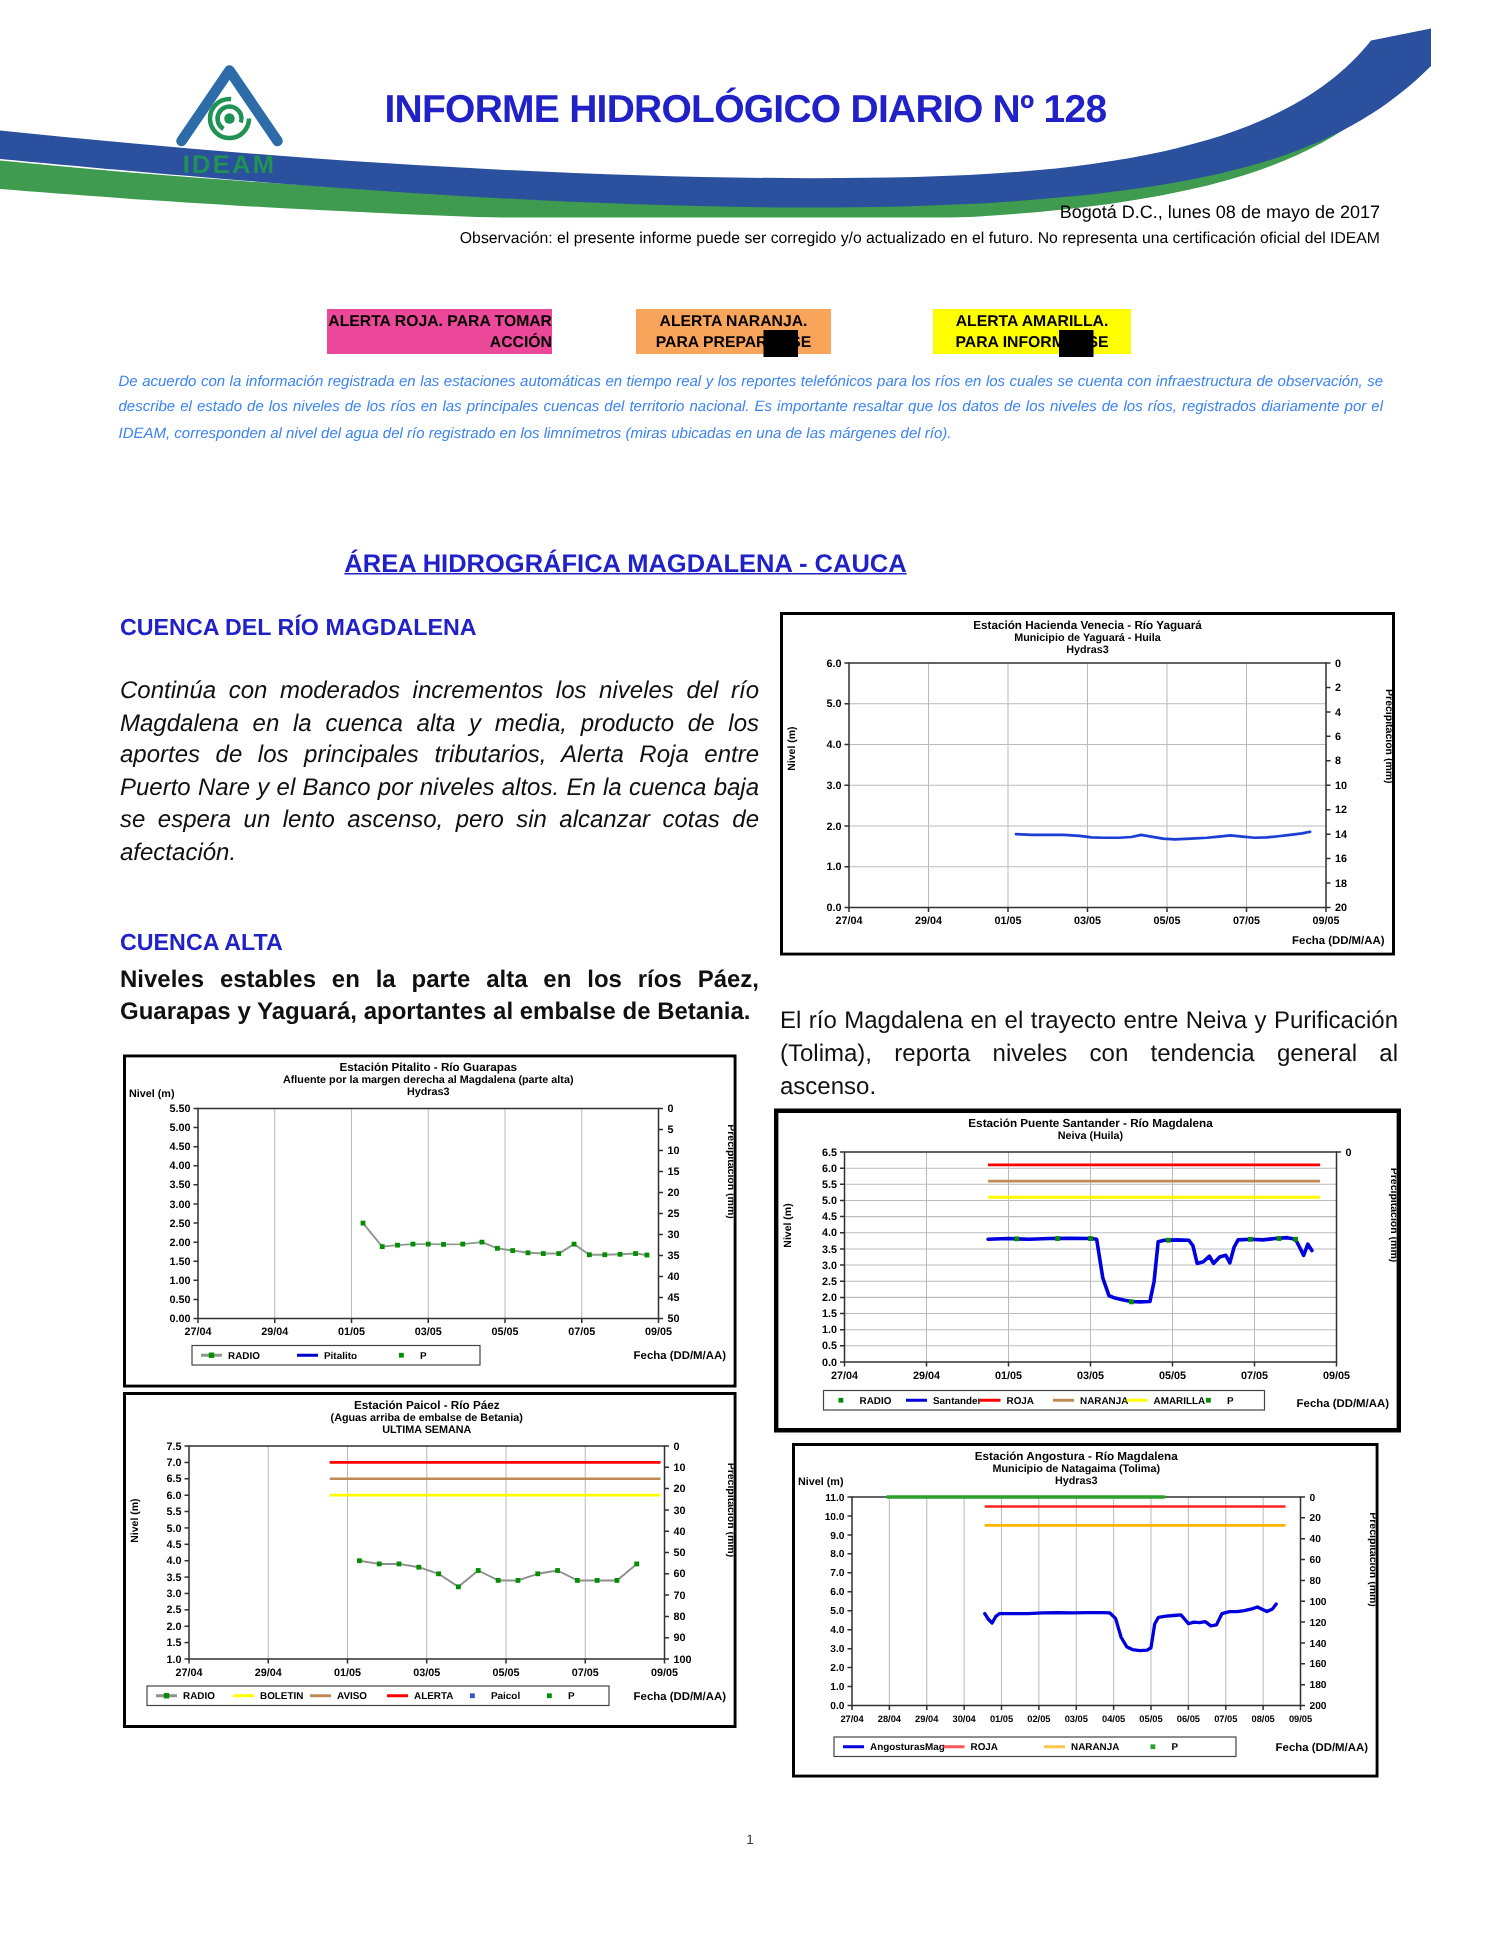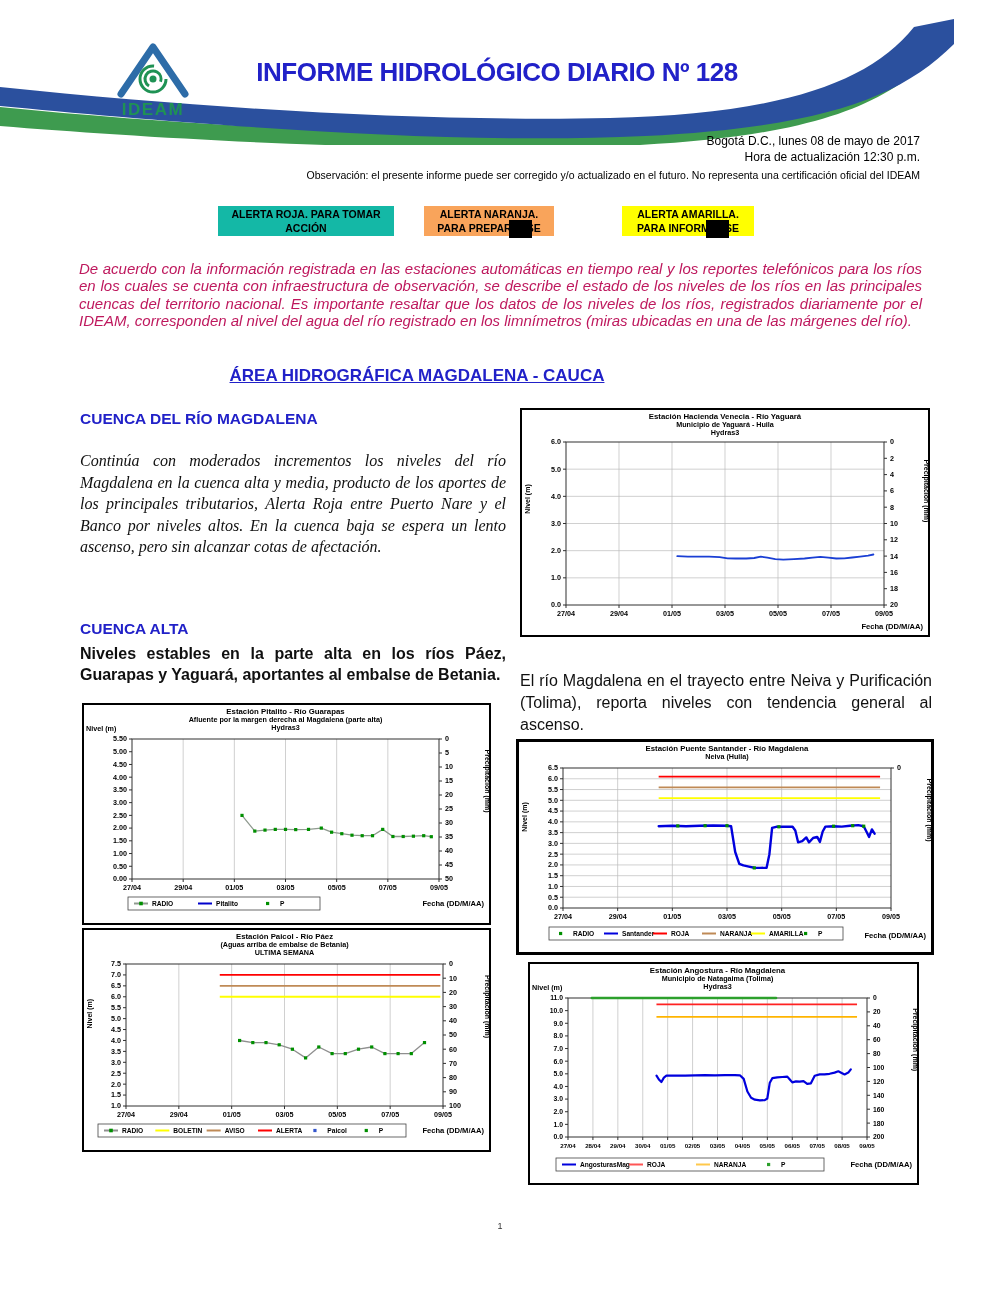--- a/index.html
+++ b/index.html
@@ -7,30 +7,30 @@
         font-family:"Liberation Sans",sans-serif;color:#000;}
   .abs{position:absolute;}
   #doc-title{left:227px;top:57px;width:540px;text-align:center;font-size:26px;font-weight:bold;
              color:#2121c8;letter-spacing:-0.5px;}
   #date-block{right:80px;top:133px;text-align:right;line-height:16px;}
   #date-block .l1{font-size:12px;}
   #date-block .l2{font-size:12px;}
   #date-block .l3{font-size:10.5px;margin-top:2px;}
   .alert{position:absolute;top:206px;height:30px;text-align:center;font-size:10.5px;font-weight:bold;
          line-height:13.5px;padding-top:2px;box-sizing:border-box;color:#000;}
-  #alert-red{left:218px;width:176px;background:#14b8a6;}
+  #alert-red{left:218px;width:150px;background:#ec4899;text-align:right;}
   #alert-orange{left:424px;width:130px;background:#f9a45b;}
   #alert-yellow{left:622px;width:132px;background:#ffff00;}
   .redact{position:absolute;background:#000;width:23px;height:18px;top:14px;}
-  #intro-par{left:79px;top:260px;width:843px;font-size:15px;font-style:italic;text-align:justify;
-             line-height:17.4px;color:#be185d;}
+  #intro-par{left:79px;top:246px;width:843px;font-size:10px;font-style:italic;text-align:justify;
+             line-height:17.4px;color:#3b82f6;}
   #section-title{left:0;top:366px;width:834px;text-align:center;font-size:17px;font-weight:bold;
                  color:#2121c8;text-decoration:underline;}
   #h-cuenca{left:80px;top:410px;width:426px;font-size:15.5px;font-weight:bold;color:#2121c8;}
-  #p-cuenca{left:80px;top:450px;width:426px;font-size:16px;font-style:italic;text-align:justify;line-height:21.5px;color:#101010;font-family:Liberation Serif, serif;}
+  #p-cuenca{left:80px;top:450px;width:426px;font-size:16px;font-style:italic;text-align:justify;line-height:21.5px;color:#101010;}
   #h-cuenca-alta{left:80px;top:620px;font-size:15.5px;font-weight:bold;color:#2121c8;}
   #p-cuenca-alta{left:80px;top:643px;width:426px;font-size:16px;text-align:justify;line-height:21px;color:#101010;font-weight:bold;}
   #p-neiva{left:520px;top:670px;width:412px;font-size:16px;text-align:justify;line-height:22px;color:#101010;}
   .chart{position:absolute;border:2px solid #000;background:#fff;}
   #chart-box-0{left:520px;top:408px;width:406px;height:225px;}
   #chart-box-1{left:82px;top:703px;width:405px;height:218px;}
   #chart-box-2{left:82px;top:928px;width:405px;height:220px;}
   #chart-box-3{left:516px;top:739px;width:412px;height:210px;border-width:3px;}
   #chart-box-4{left:528px;top:962px;width:387px;height:219px;}
   #page-num{left:0;top:1221px;width:1000px;text-align:center;font-size:9px;color:#333;}
@@ -51,21 +51,20 @@
     <circle cx="48" cy="45" r="13" fill="none" stroke="#1f9254" stroke-width="3" stroke-dasharray="62 20"></circle>
     <circle cx="48" cy="45" r="8" fill="none" stroke="#1f9254" stroke-width="3" stroke-dasharray="36 14" transform="rotate(120 48 45)"></circle>
     <circle cx="48" cy="45" r="3.5" fill="#1f9254"></circle>
     <text x="48" y="81" text-anchor="middle" font-size="17" font-weight="bold" fill="#1f9254" letter-spacing="1.5" font-family="Liberation Sans, sans-serif">IDEAM</text>
   </svg>
 
   <div id="doc-title" class="abs">INFORME HIDROLÓGICO DIARIO Nº 128</div>
 
   <div id="date-block" class="abs">
     <div class="l1">Bogotá D.C., lunes 08 de mayo de 2017</div>
-    <div class="l2">Hora de actualización 12:30 p.m.</div>
     <div class="l3">Observación: el presente informe puede ser corregido y/o actualizado en el futuro. No representa una certificación oficial del IDEAM</div>
   </div>
 
   <div id="alert-red" class="alert">
     <span>ALERTA ROJA. PARA TOMAR ACCIÓN</span>
   </div>
   <div id="alert-orange" class="alert">
     <span>ALERTA NARANJA. PARA PREPARARSE</span>
     <span class="redact" style="left:50%;margin-left:20px;"></span>
   </div>

